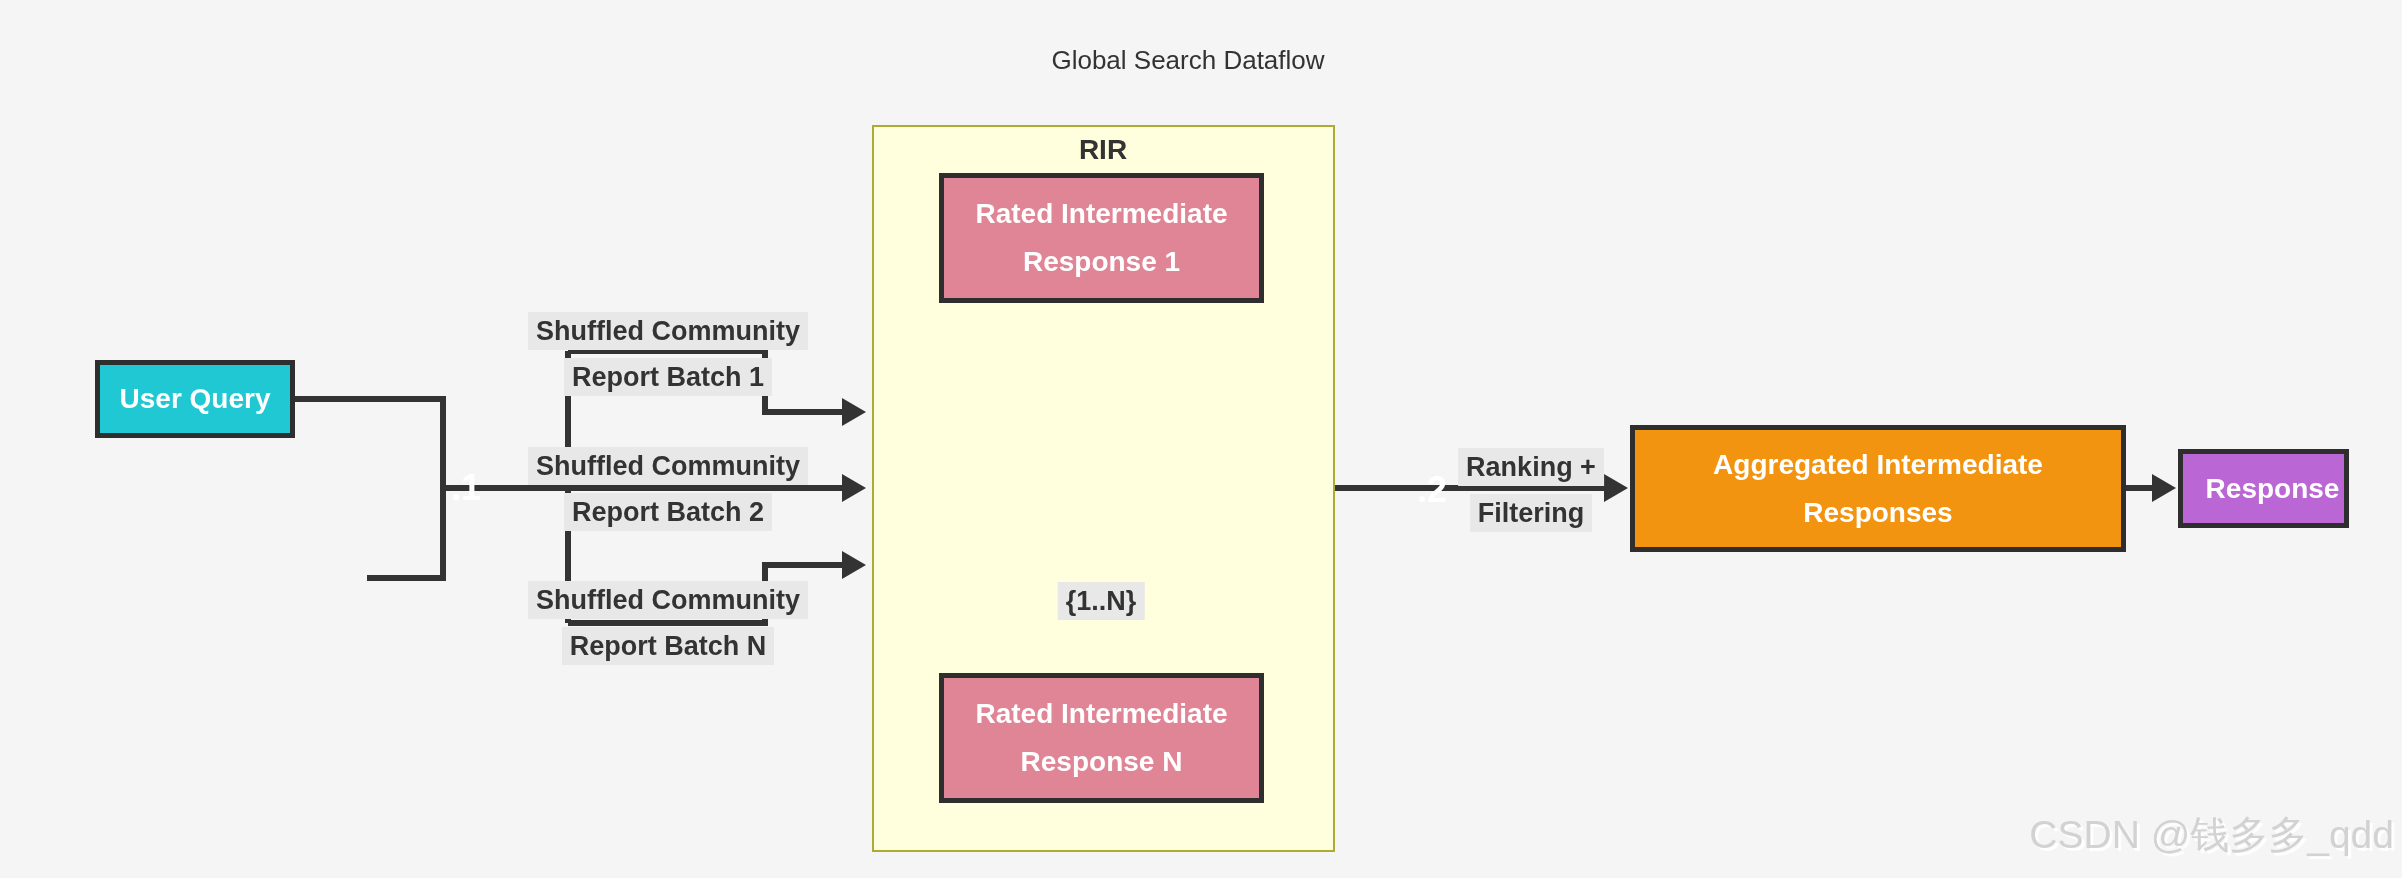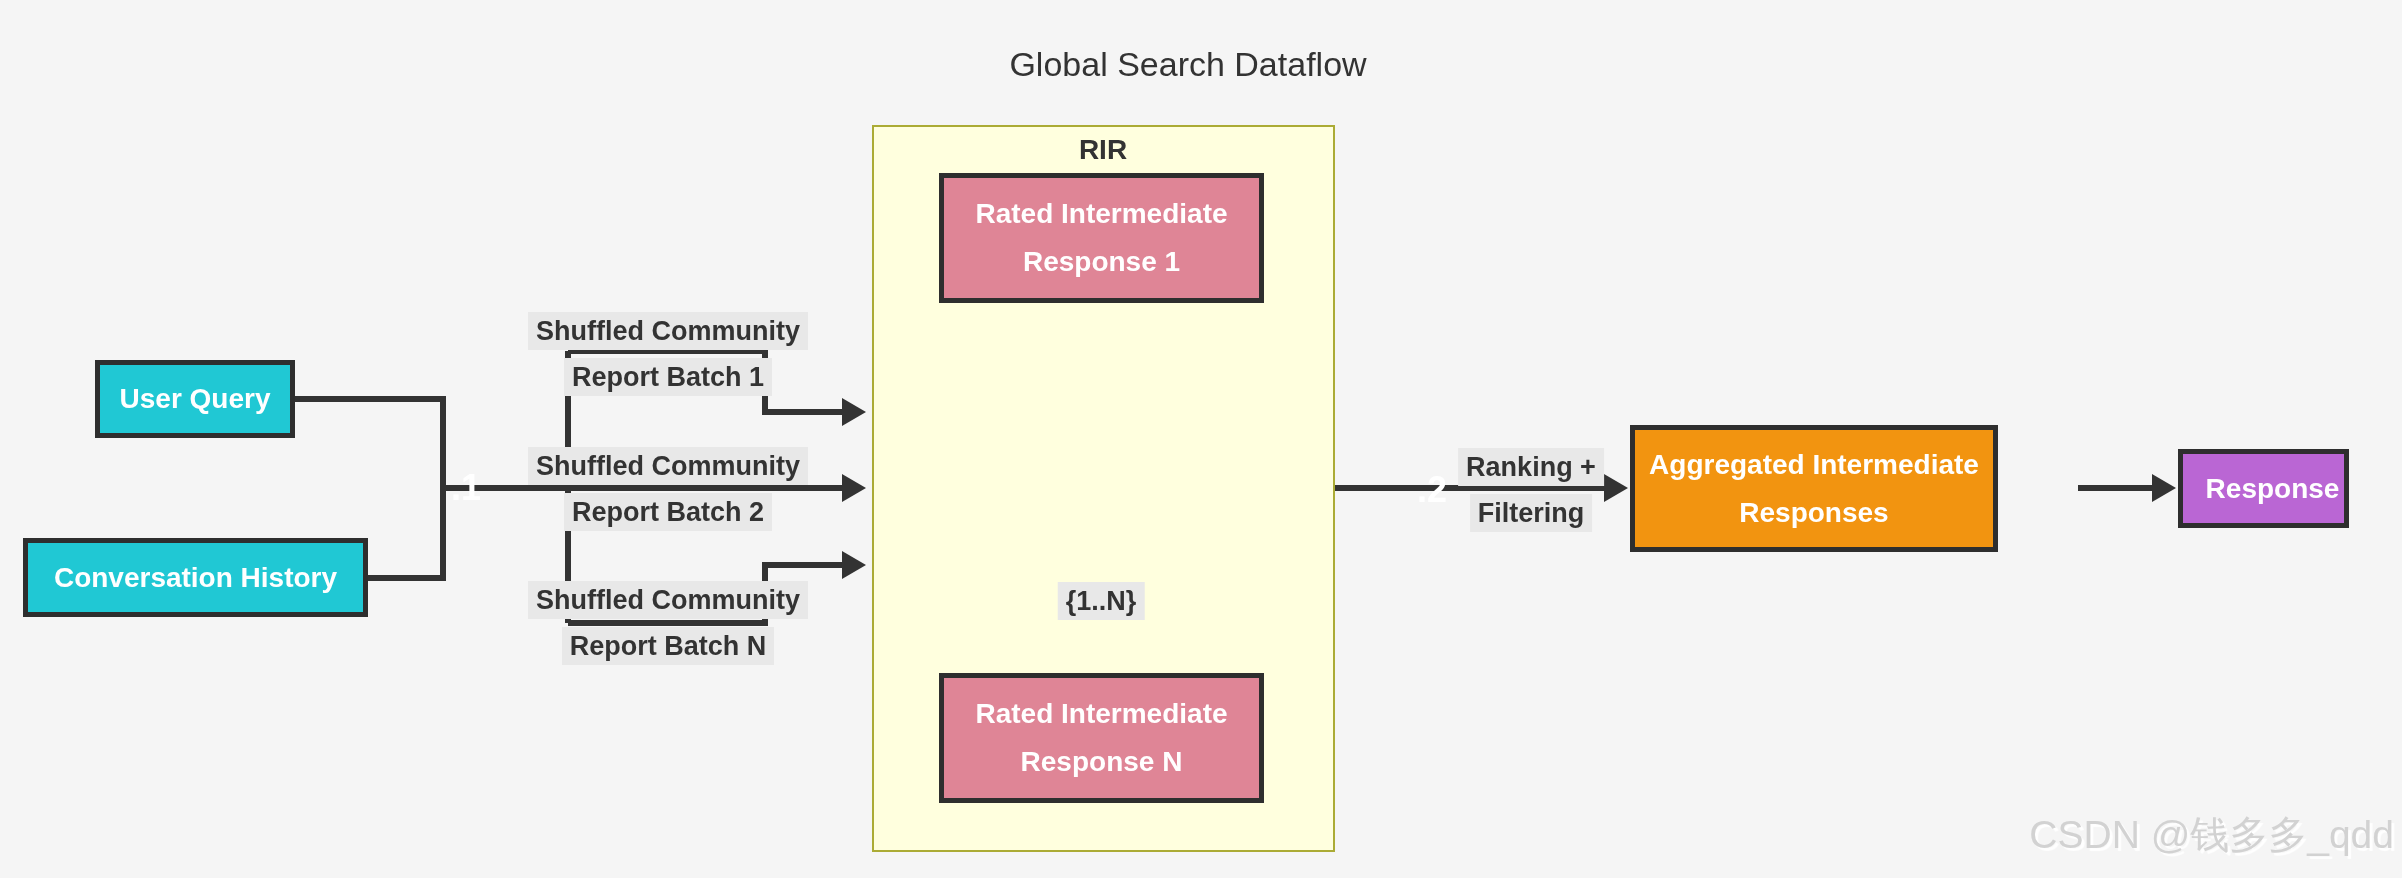--- a/index.html
+++ b/index.html
@@ -6,21 +6,21 @@
   .canvas{
     position:relative;
     width:2402px;height:878px;
     background:var(--background,#f5f5f5);
     font-family:"Liberation Sans","DejaVu Sans",sans-serif;
     overflow:hidden;
   }
   .title{
     position:absolute;left:1188px;top:45px;
     transform:translateX(-50%);
-    font-size:34px;font-weight:400;color:#333333;white-space:nowrap;
+    font-size:26px;font-weight:400;color:#333333;white-space:nowrap;
   }
   svg.edges{position:absolute;left:0;top:0;}
   svg.edges path{stroke:var(--line,#333333);stroke-width:6;fill:none;}
   svg.edges path.dashed{stroke-width:5;stroke-dasharray:8 11;}
   svg.edges polygon{fill:var(--line,#333333);stroke:none;}
   .cluster{
     position:absolute;left:872px;top:125px;width:463px;height:727px;
     background:var(--cluster-fill,#ffffde);
     border:2px solid var(--cluster-border,#abab35);
     box-sizing:border-box;
@@ -98,34 +98,31 @@
     <path class="dashed" d="M1101 531 V670"></path>
   </svg>
 
   <div class="cluster"></div>
   <div class="cluster-label">RIR</div>
 
   <div class="node n-cyan" style="left:95px;top:360px;width:200px;height:78px;">
     <span>User Query</span>
   </div>
 
-  <div class="node n-cyan" style="left:23px;top:538px;width:345px;height:79px;">
-    <span>Conversation History</span>
-  </div>
 
   <div class="node n-pink" style="left:939px;top:173px;width:325px;height:130px;">
     <span>Rated Intermediate Response 1</span>
   </div>
 
 
   <div class="node n-pink" style="left:939px;top:673px;width:325px;height:130px;">
     <span>Rated Intermediate Response N</span>
   </div>
 
-  <div class="node n-orange" style="left:1630px;top:425px;width:368px;height:127px;justify-content:flex-end;">
+  <div class="node n-orange" style="left:1630px;top:425px;width:496px;height:127px;justify-content:flex-end;">
     <span>Aggregated Intermediate Responses</span>
   </div>
 
   <div class="node n-purple" style="left:2178px;top:449px;width:171px;height:79px;padding-left:28px;">
     <span>Response</span>
   </div>
 
   <div class="edge-label" style="left:668px;top:354px;">
     <span class="chip">Shuffled Community</span>
     <span class="chip">Report Batch 1</span>

